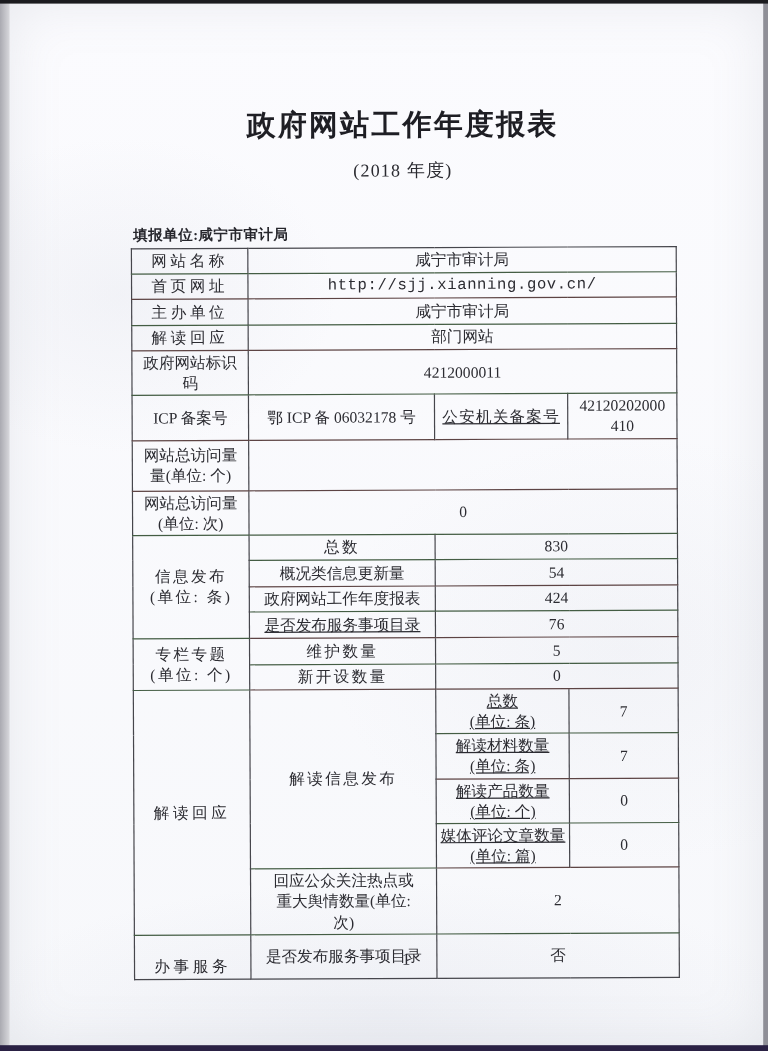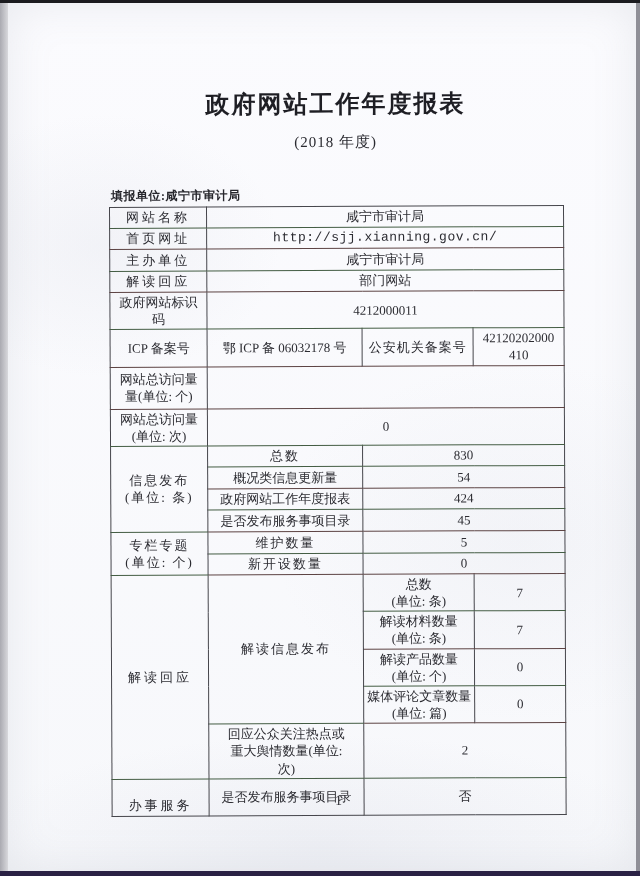--- a/index.html
+++ b/index.html
@@ -44,21 +44,21 @@
   table.report td {
     border:1px solid #46464c; font-size:13px; text-align:center; vertical-align:middle;
     padding:1px 3px; line-height:1.32; overflow:hidden;
   }
   tr.bt-r td { border-bottom-color:#5d4444; }
   tr.bt-g td { border-bottom-color:#445d44; }
   .pre   { white-space:pre-line; }
   .lab   { letter-spacing:3px; }
   .lab2  { letter-spacing:2px; }
   .tight { letter-spacing:0; }
-  .small { font-size:12.5px; letter-spacing:0; }
+  .small { font-size:12.5px; letter-spacing:0;text-decoration:underline; }
   .leftal{ text-align:left; padding-left:4px; padding-right:2px; }
   .url   { font-family:"Liberation Mono","DejaVu Sans Mono",monospace; font-size:12px; letter-spacing:0.5px; }
 </style>
 </head>
 <body>
 
 <div class="edge-top"></div>
 <div class="edge-left"></div>
 <div class="edge-right"></div>
 <div class="edge-bottom"></div>
@@ -126,21 +126,21 @@
       <tr style="height:22px" class="bt-r">
         <td class="tight">概况类信息更新量</td>
         <td colspan="2">54</td>
       </tr>
       <tr style="height:21px" class="bt-g">
         <td class="tight">政府网站工作年度报表</td>
         <td colspan="2">424</td>
       </tr>
       <tr style="height:22px" class="bt-r">
         <td class="small">是否发布服务事项目录</td>
-        <td colspan="2">45</td>
+        <td colspan="2">76</td>
       </tr>
 
       <tr style="height:22px" class="bt-g">
         <td rowspan="2" class="pre lab2">专栏专题
 (单位: 个)</td>
         <td class="lab2">维护数量</td>
         <td colspan="2">5</td>
       </tr>
       <tr style="height:21px" class="bt-r">
         <td class="lab2">新开设数量</td>

